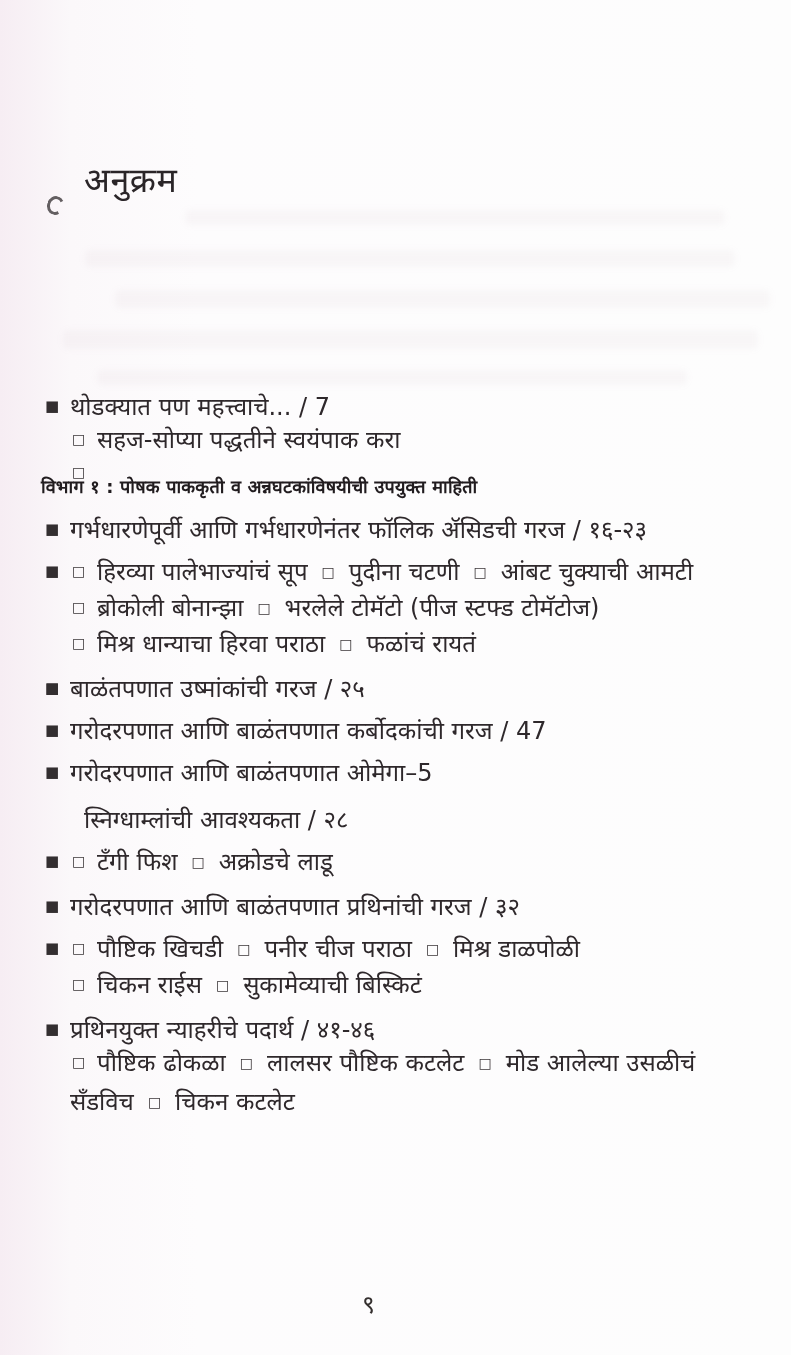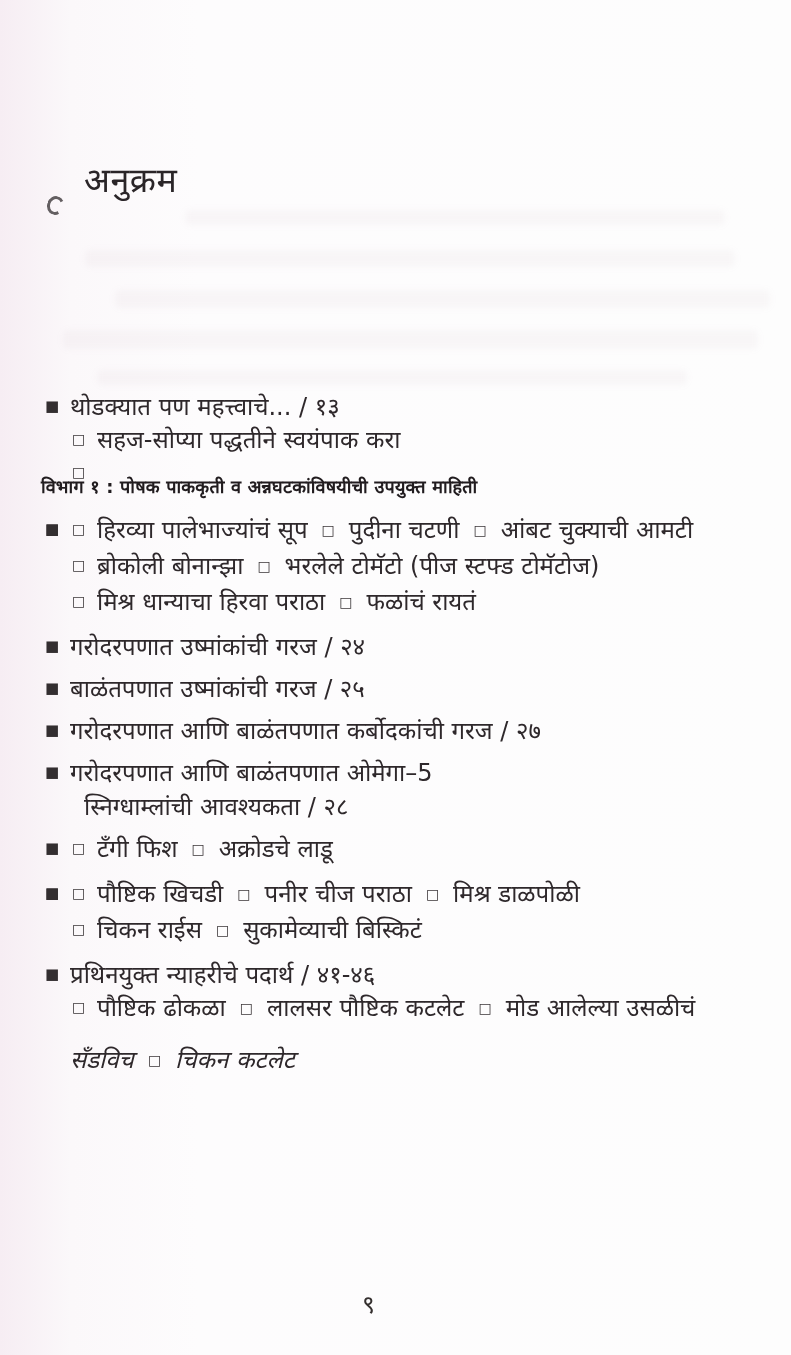--- a/index.html
+++ b/index.html
@@ -43,22 +43,22 @@
     font-size: 34px; font-weight: 400;
     letter-spacing: 0.5px;
     color: #2a2528;
   }
 
   .toc { position: absolute; left: 0; top: 380px; width: 791px; }
 
   .line { position: relative; font-size: 24px; line-height: 30px; color: #2e282b; }
   .line.entry   { padding-left: 70px; margin-top: 12px; }
   .line.sub     { padding-left: 97px; margin-top: 3px;  }
-  .line.cont    { padding-left: 84px; margin-top: 4px;  }
-  .line.subcont { padding-left: 70px; margin-top: 19px; font-style: italic;  }
+  .line.cont    { padding-left: 84px; margin-top: 17px;  }
+  .line.subcont { padding-left: 70px; margin-top: 6px;  }
   .line.section {
     padding-left: 41px; margin-top: 16px;
     font-weight: 700; font-size: 18px; line-height: 32px;
     color: #211c1f; letter-spacing: 0.2px;
   }
 
   .marker-lead {
     position: absolute;
     color: #332e30;
   }
@@ -89,37 +89,37 @@
     <div class="b3"></div>
     <div class="b4"></div>
     <div class="b5"></div>
   </div>
 
   <div class="ink-smudge"></div>
 
   <h1 class="title">अनुक्रम</h1>
 
   <div class="toc">
-      <div class="line entry"><span class="marker-lead">■</span><span class="seg">थोडक्यात पण महत्त्वाचे... / १३</span></div>
+      <div class="line entry"><span class="marker-lead">■</span><span class="seg">थोडक्यात पण महत्त्वाचे... / 7</span></div>
       <div class="line sub"><span class="marker-lead">□</span><span class="seg">सहज-सोप्या पद्धतीने स्वयंपाक करा</span></div>
       <div class="line sub"><span class="marker-lead">□</span></div>
       <div class="line section"><span class="seg">विभाग १ : पोषक पाककृती व अन्नघटकांविषयीची उपयुक्त माहिती</span></div>
-      <div class="line entry"><span class="marker-lead">■</span></div>
+      <div class="line entry"><span class="marker-lead">■</span><span class="seg">गर्भधारणेपूर्वी आणि गर्भधारणेनंतर फॉलिक ॲसिडची गरज / १६-२३</span></div>
       <div class="line entry"><span class="marker-lead">■</span></div>
       <div class="line sub"><span class="marker-lead">□</span><span class="seg">हिरव्या पालेभाज्यांचं सूप</span><span class="marker-inline">□</span><span class="seg">पुदीना चटणी</span><span class="marker-inline">□</span><span class="seg">आंबट चुक्याची आमटी</span></div>
       <div class="line sub"><span class="marker-lead">□</span><span class="seg">ब्रोकोली बोनान्झा</span><span class="marker-inline">□</span><span class="seg">भरलेले टोमॅटो (पीज स्टफ्ड टोमॅटोज)</span></div>
       <div class="line sub"><span class="marker-lead">□</span><span class="seg">मिश्र धान्याचा हिरवा पराठा</span><span class="marker-inline">□</span><span class="seg">फळांचं रायतं</span></div>
-      <div class="line entry"><span class="marker-lead">■</span><span class="seg">गरोदरपणात उष्मांकांची गरज / २४</span></div>
+      <div class="line entry"><span class="marker-lead">■</span></div>
       <div class="line entry"><span class="marker-lead">■</span><span class="seg">बाळंतपणात उष्मांकांची गरज / २५</span></div>
-      <div class="line entry"><span class="marker-lead">■</span><span class="seg">गरोदरपणात आणि बाळंतपणात कर्बोदकांची गरज / २७</span></div>
+      <div class="line entry"><span class="marker-lead">■</span><span class="seg">गरोदरपणात आणि बाळंतपणात कर्बोदकांची गरज / 47</span></div>
       <div class="line entry"><span class="marker-lead">■</span><span class="seg">गरोदरपणात आणि बाळंतपणात ओमेगा–5</span></div>
       <div class="line cont"><span class="seg">स्निग्धाम्लांची आवश्यकता / २८</span></div>
       <div class="line entry"><span class="marker-lead">■</span></div>
       <div class="line sub"><span class="marker-lead">□</span><span class="seg">टँगी फिश</span><span class="marker-inline">□</span><span class="seg">अक्रोडचे लाडू</span></div>
-      <div class="line entry"><span class="marker-lead">■</span></div>
+      <div class="line entry"><span class="marker-lead">■</span><span class="seg">गरोदरपणात आणि बाळंतपणात प्रथिनांची गरज / ३२</span></div>
       <div class="line entry"><span class="marker-lead">■</span></div>
       <div class="line sub"><span class="marker-lead">□</span><span class="seg">पौष्टिक खिचडी</span><span class="marker-inline">□</span><span class="seg">पनीर चीज पराठा</span><span class="marker-inline">□</span><span class="seg">मिश्र डाळपोळी</span></div>
       <div class="line sub"><span class="marker-lead">□</span><span class="seg">चिकन राईस</span><span class="marker-inline">□</span><span class="seg">सुकामेव्याची बिस्किटं</span></div>
       <div class="line entry"><span class="marker-lead">■</span><span class="seg">प्रथिनयुक्त न्याहरीचे पदार्थ / ४१-४६</span></div>
       <div class="line sub"><span class="marker-lead">□</span><span class="seg">पौष्टिक ढोकळा</span><span class="marker-inline">□</span><span class="seg">लालसर पौष्टिक कटलेट</span><span class="marker-inline">□</span><span class="seg">मोड आलेल्या उसळीचं</span></div>
       <div class="line subcont"><span class="seg">सँडविच</span><span class="marker-inline">□</span><span class="seg">चिकन कटलेट</span></div>
     </div>
 
   <div class="page-number">९</div>
 

